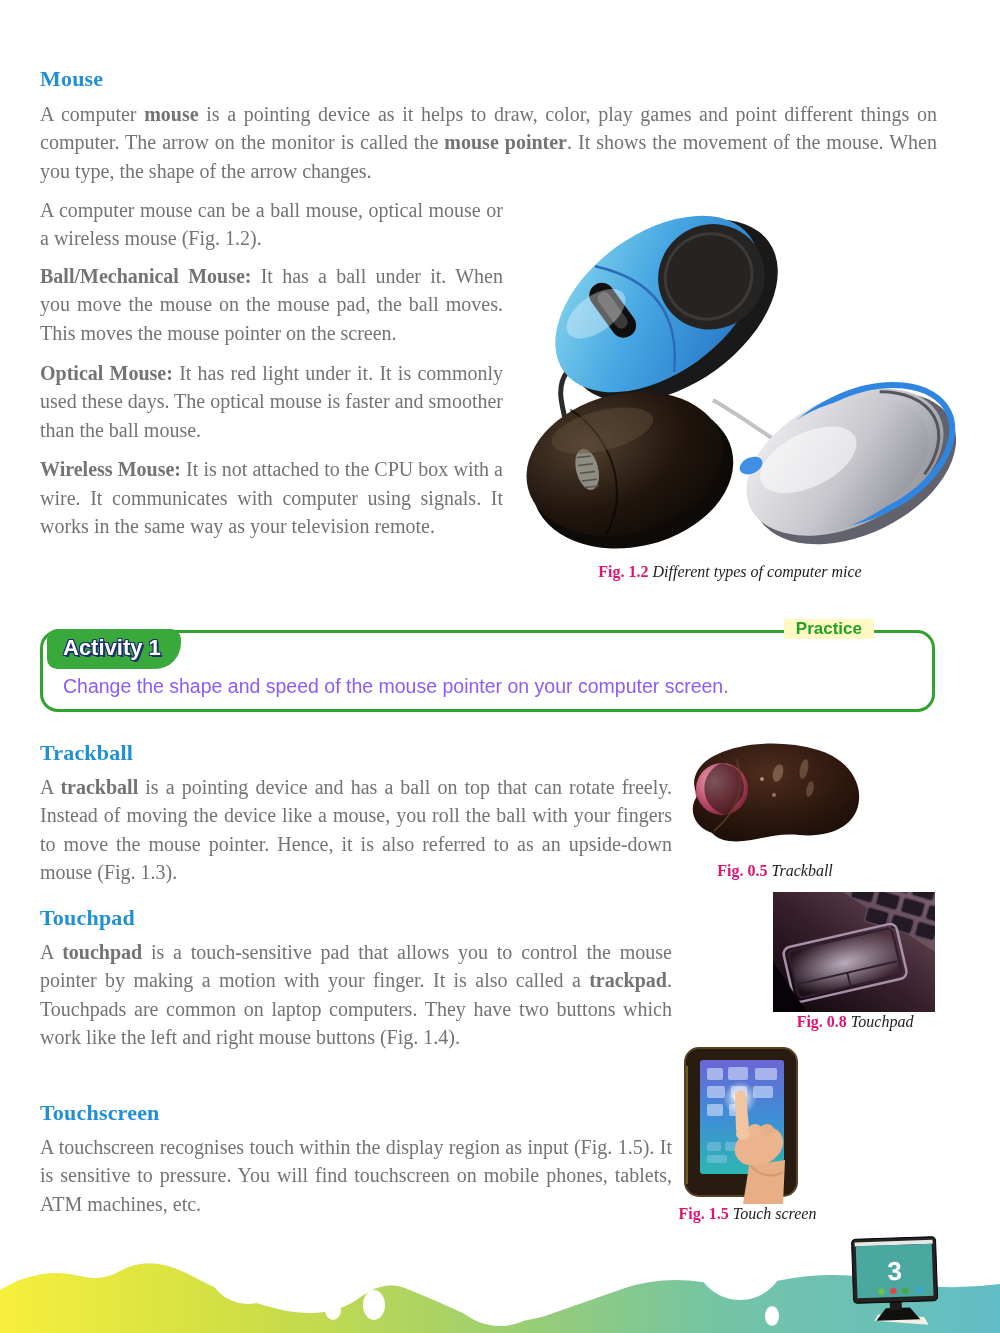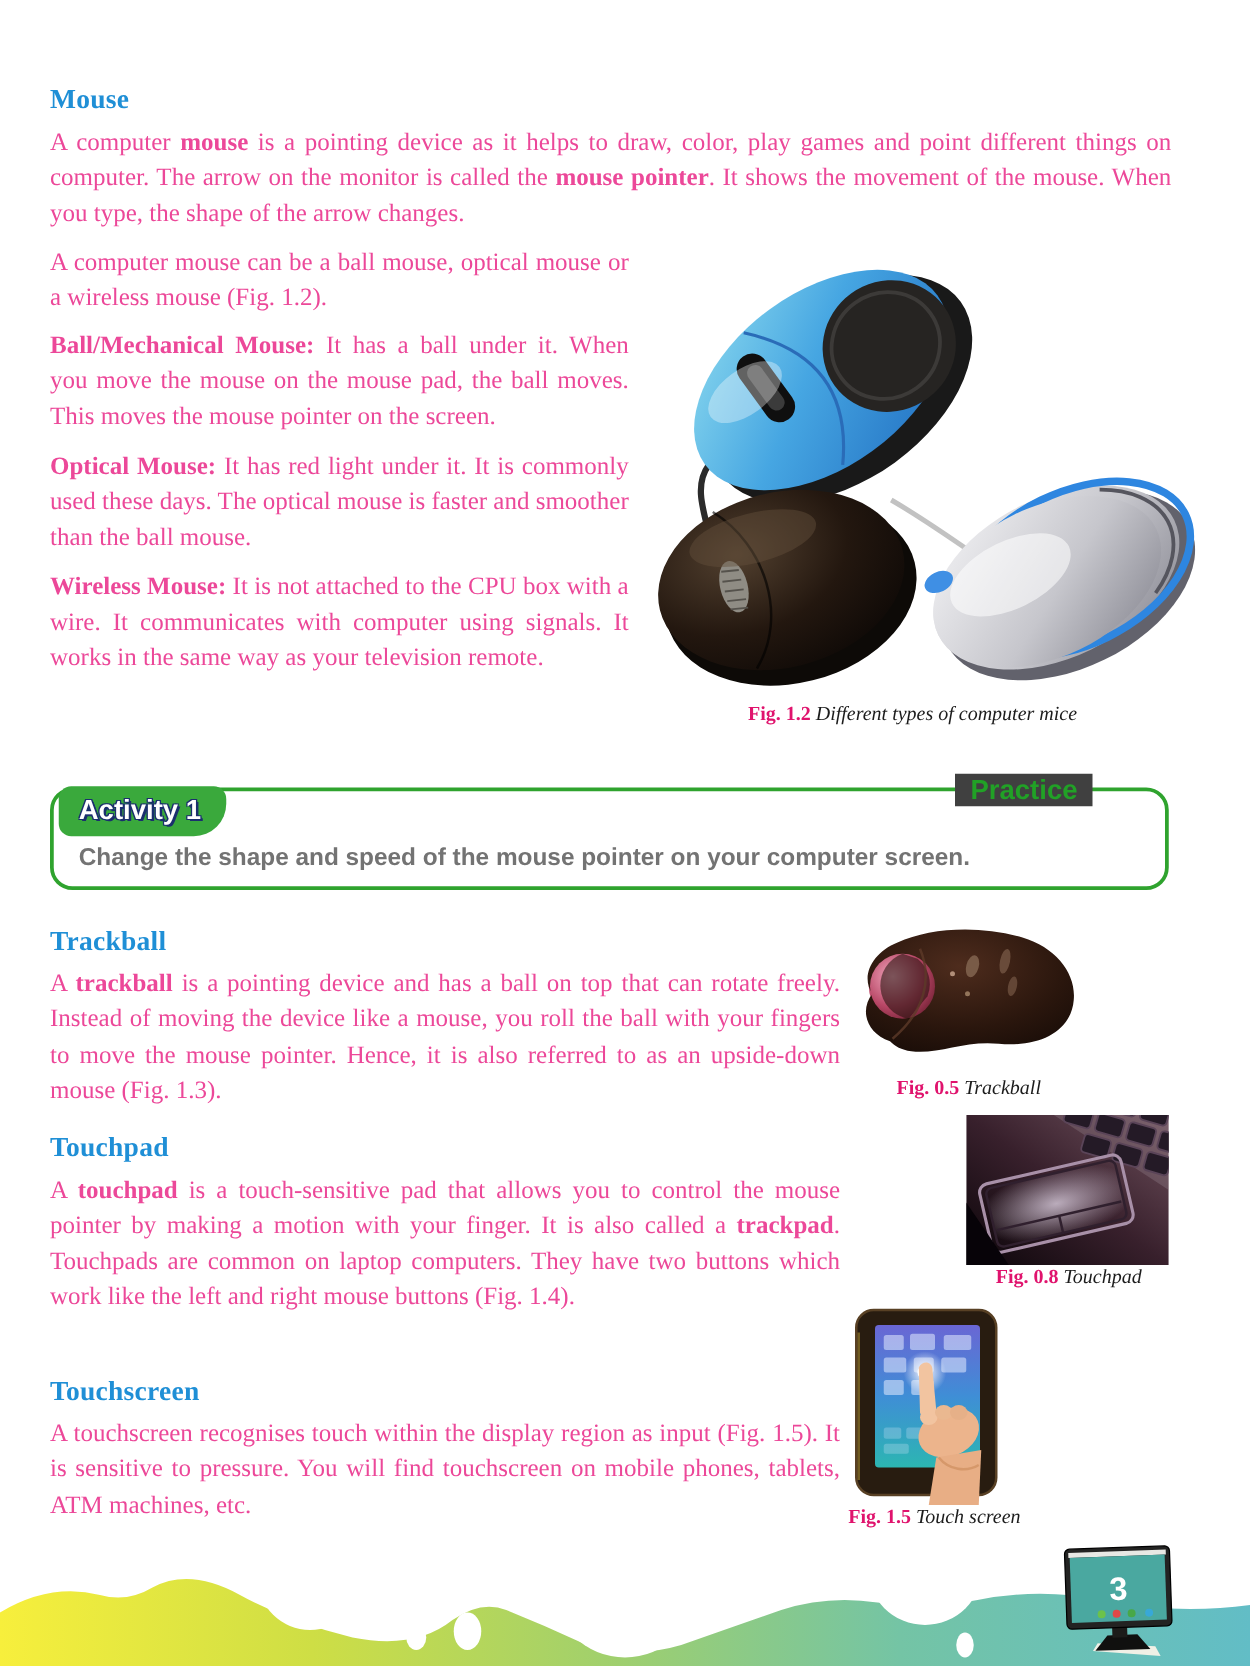--- a/index.html
+++ b/index.html
@@ -7,21 +7,21 @@
     position:relative;width:1000px;height:1333px;margin:0 auto;
     background:#ffffff;overflow:hidden;
     font-family:"Liberation Serif","DejaVu Serif",serif;color:#161616;
   }
   .abs{position:absolute;}
   .h-blue{
     font-family:"Liberation Serif","DejaVu Serif",serif;
     font-weight:bold;font-size:22px;color:#1f8fd6;letter-spacing:.2px;
   }
   .body-text{
-    font-size:20px;line-height:28.4px;text-align:justify;color:#ec4899;
+    font-size:20px;line-height:28.4px;text-align:justify;color:#737373;
   }
   .body-text b{font-weight:bold;}
   .fig-caption{white-space:nowrap;text-align:center;font-size:16px;}
   .fig-label{color:#e0136d;font-weight:bold;font-family:"Liberation Serif",serif;}
   .fig-text{font-style:italic;color:#1c1c1c;}
   
   .activity-box{
     width:895px;height:82px;border:3px solid #2fa32e;border-radius:18px;
     box-sizing:border-box;background:#fff;
   }
@@ -29,28 +29,28 @@
     position:absolute;top:-4px;left:4px;
     background:#3aa93c;color:#fff;
     font-family:"Liberation Sans","DejaVu Sans",sans-serif;
     font-weight:bold;font-size:22px;
     padding:6px 20px 8px 16px;
     border-radius:10px 10px 26px 10px;
     box-shadow:3px 3px 0 #ffffff;
     text-shadow:1px 1px 0 #1b2f6e,-1px 1px 0 #1b2f6e,1px -1px 0 #1b2f6e,-1px -1px 0 #1b2f6e,2px 2px 0 #1b2f6e;
   }
   .practice-tag{
-    position:absolute;top:-14px;right:58px;background:#404040;padding:0 12px;
+    position:absolute;top:-14px;right:58px;background:#fef9c3;padding:0 12px;
     font-family:"Liberation Sans","DejaVu Sans",sans-serif;
-    font-weight:bold;font-size:22px;color:#21a126;
+    font-weight:bold;font-size:17px;color:#21a126;
   }
   .activity-instruction{
     position:absolute;left:20px;bottom:11px;
     font-family:"Liberation Sans","DejaVu Sans",sans-serif;
-    font-weight:bold;font-size:19.5px;color:#737373;
+    font-weight:normal;font-size:19.5px;color:#8b5cf6;
   }
 </style>
 </head>
 <body>
 
 <div class="page">
 
   <div class="abs h-blue" style="left:40px;top:66px;">Mouse</div>
 
   <div class="abs body-text" style="left:40px;top:100px;width:897px;"><span>A computer </span><b>mouse</b><span> is a pointing device as it helps to draw, color, play games and point different things on computer. The arrow on the monitor is called the </span><b>mouse pointer</b><span>. It shows the movement of the mouse. When you type, the shape of the arrow changes.</span></div>

